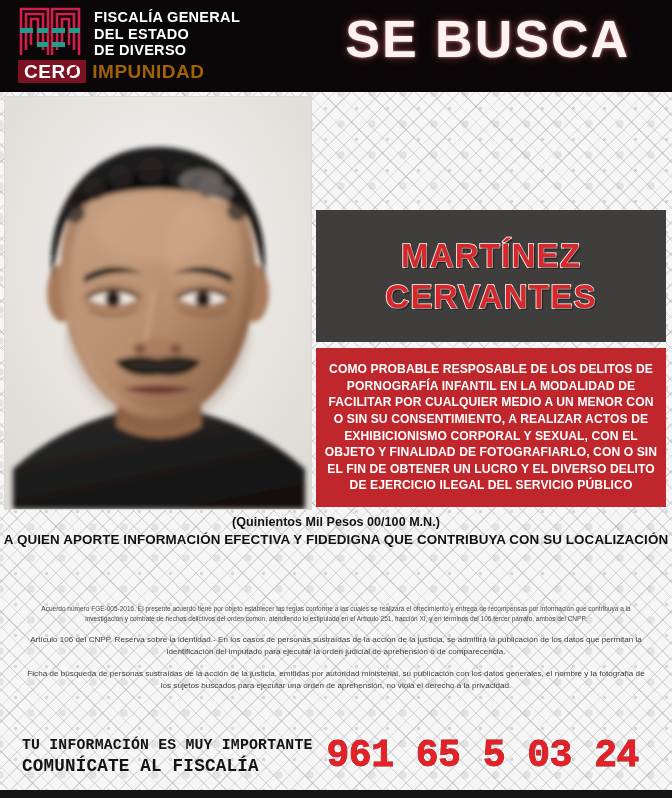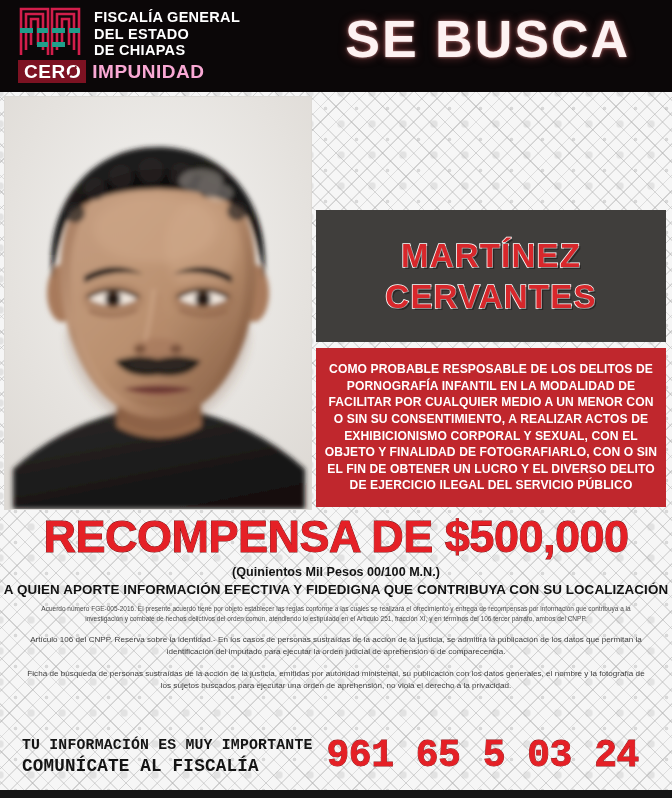--- a/index.html
+++ b/index.html
@@ -100,21 +100,21 @@
   .cero-box .slash {
     position: absolute;
     width: 14px;
     height: 2px;
     background: #7d1222;
     transform: rotate(-52deg);
     right: 7px;
     top: 11px;
   }
   .impunidad {
-    color: #f9a8d4;
+    color: #a16207;
     font-weight: 800;
     font-size: 19px;
     letter-spacing: 0.5px;
     padding-left: 6px;
     line-height: 19px;
   }
   .se-busca {
     position: absolute;
     right: 42px;
     top: 9px;
@@ -322,21 +322,21 @@
             <rect x="34" y="22" width="13" height="5"></rect>
             <rect x="51" y="22" width="11" height="5"></rect>
             <rect x="19" y="36" width="11" height="5"></rect>
             <rect x="34" y="36" width="13" height="5"></rect>
           </g>
         </svg>
       </div>
       <div class="fge-lines">
         <div>FISCALÍA GENERAL</div>
         <div>DEL ESTADO</div>
-        <div>DE CHIAPAS</div>
+        <div>DE DIVERSO</div>
       </div>
     </div>
 
     <div class="cero-bar">
       <span class="cero-box"><span>CERO</span><span class="slash"></span></span>
       <span class="impunidad">IMPUNIDAD</span>
     </div>
 
     <div class="se-busca">SE BUSCA</div>
   </div>
@@ -467,21 +467,20 @@
   <div class="name-plate">
     <div class="name-line">MARTÍNEZ</div>
     <div class="name-line">CERVANTES</div>
   </div>
 
   <div class="crime-box">
     <div class="crime-text">COMO PROBABLE RESPOSABLE DE LOS DELITOS DE PORNOGRAFÍA INFANTIL EN LA MODALIDAD DE FACILITAR POR CUALQUIER MEDIO A UN MENOR CON O SIN SU CONSENTIMIENTO, A REALIZAR ACTOS DE EXHIBICIONISMO CORPORAL Y SEXUAL, CON EL OBJETO Y FINALIDAD DE FOTOGRAFIARLO, CON O SIN EL FIN DE OBTENER UN LUCRO Y EL DIVERSO DELITO DE EJERCICIO ILEGAL DEL SERVICIO PÚBLICO</div>
   </div>
 
   <div class="reward-wrap">
-    <div class="reward-main">RECOMPENSA DE $500,000</div>
     <div class="reward-sub1">(Quinientos Mil Pesos 00/100 M.N.)</div>
     <div class="reward-sub2">A QUIEN APORTE INFORMACIÓN EFECTIVA Y FIDEDIGNA QUE CONTRIBUYA CON SU LOCALIZACIÓN</div>
   </div>
 
   <div class="legal">
     <p class="p1">Acuerdo número FGE-005-2016. El presente acuerdo  tiene por objeto establecer las reglas conforme a las cuales se realizará el ofrecimiento y entrega de recompensas por información que contribuya a la investigación y combate de hechos delictivos del orden común, atendiendo lo estipulado en el Artículo 251, fracción XI, y en términos del 106  tercer párrafo, ambos del CNPP.</p>
     <p class="p2">Artículo 106 del CNPP. Reserva sobre la identidad.- En los casos de personas sustraídas de la acción de la justicia, se admitirá la publicación de los datos que permitan la identificación del imputado para ejecutar la orden judicial de aprehensión o de comparecencia.</p>
     <p class="p3">Ficha de búsqueda de personas sustraídas de la acción de la justicia, emitidas por autoridad ministerial, su publicación con los datos generales, el nombre y la fotografía de los sujetos buscados para ejecutar una orden de aprehensión, no viola el derecho a la privacidad.</p>
   </div>
 

